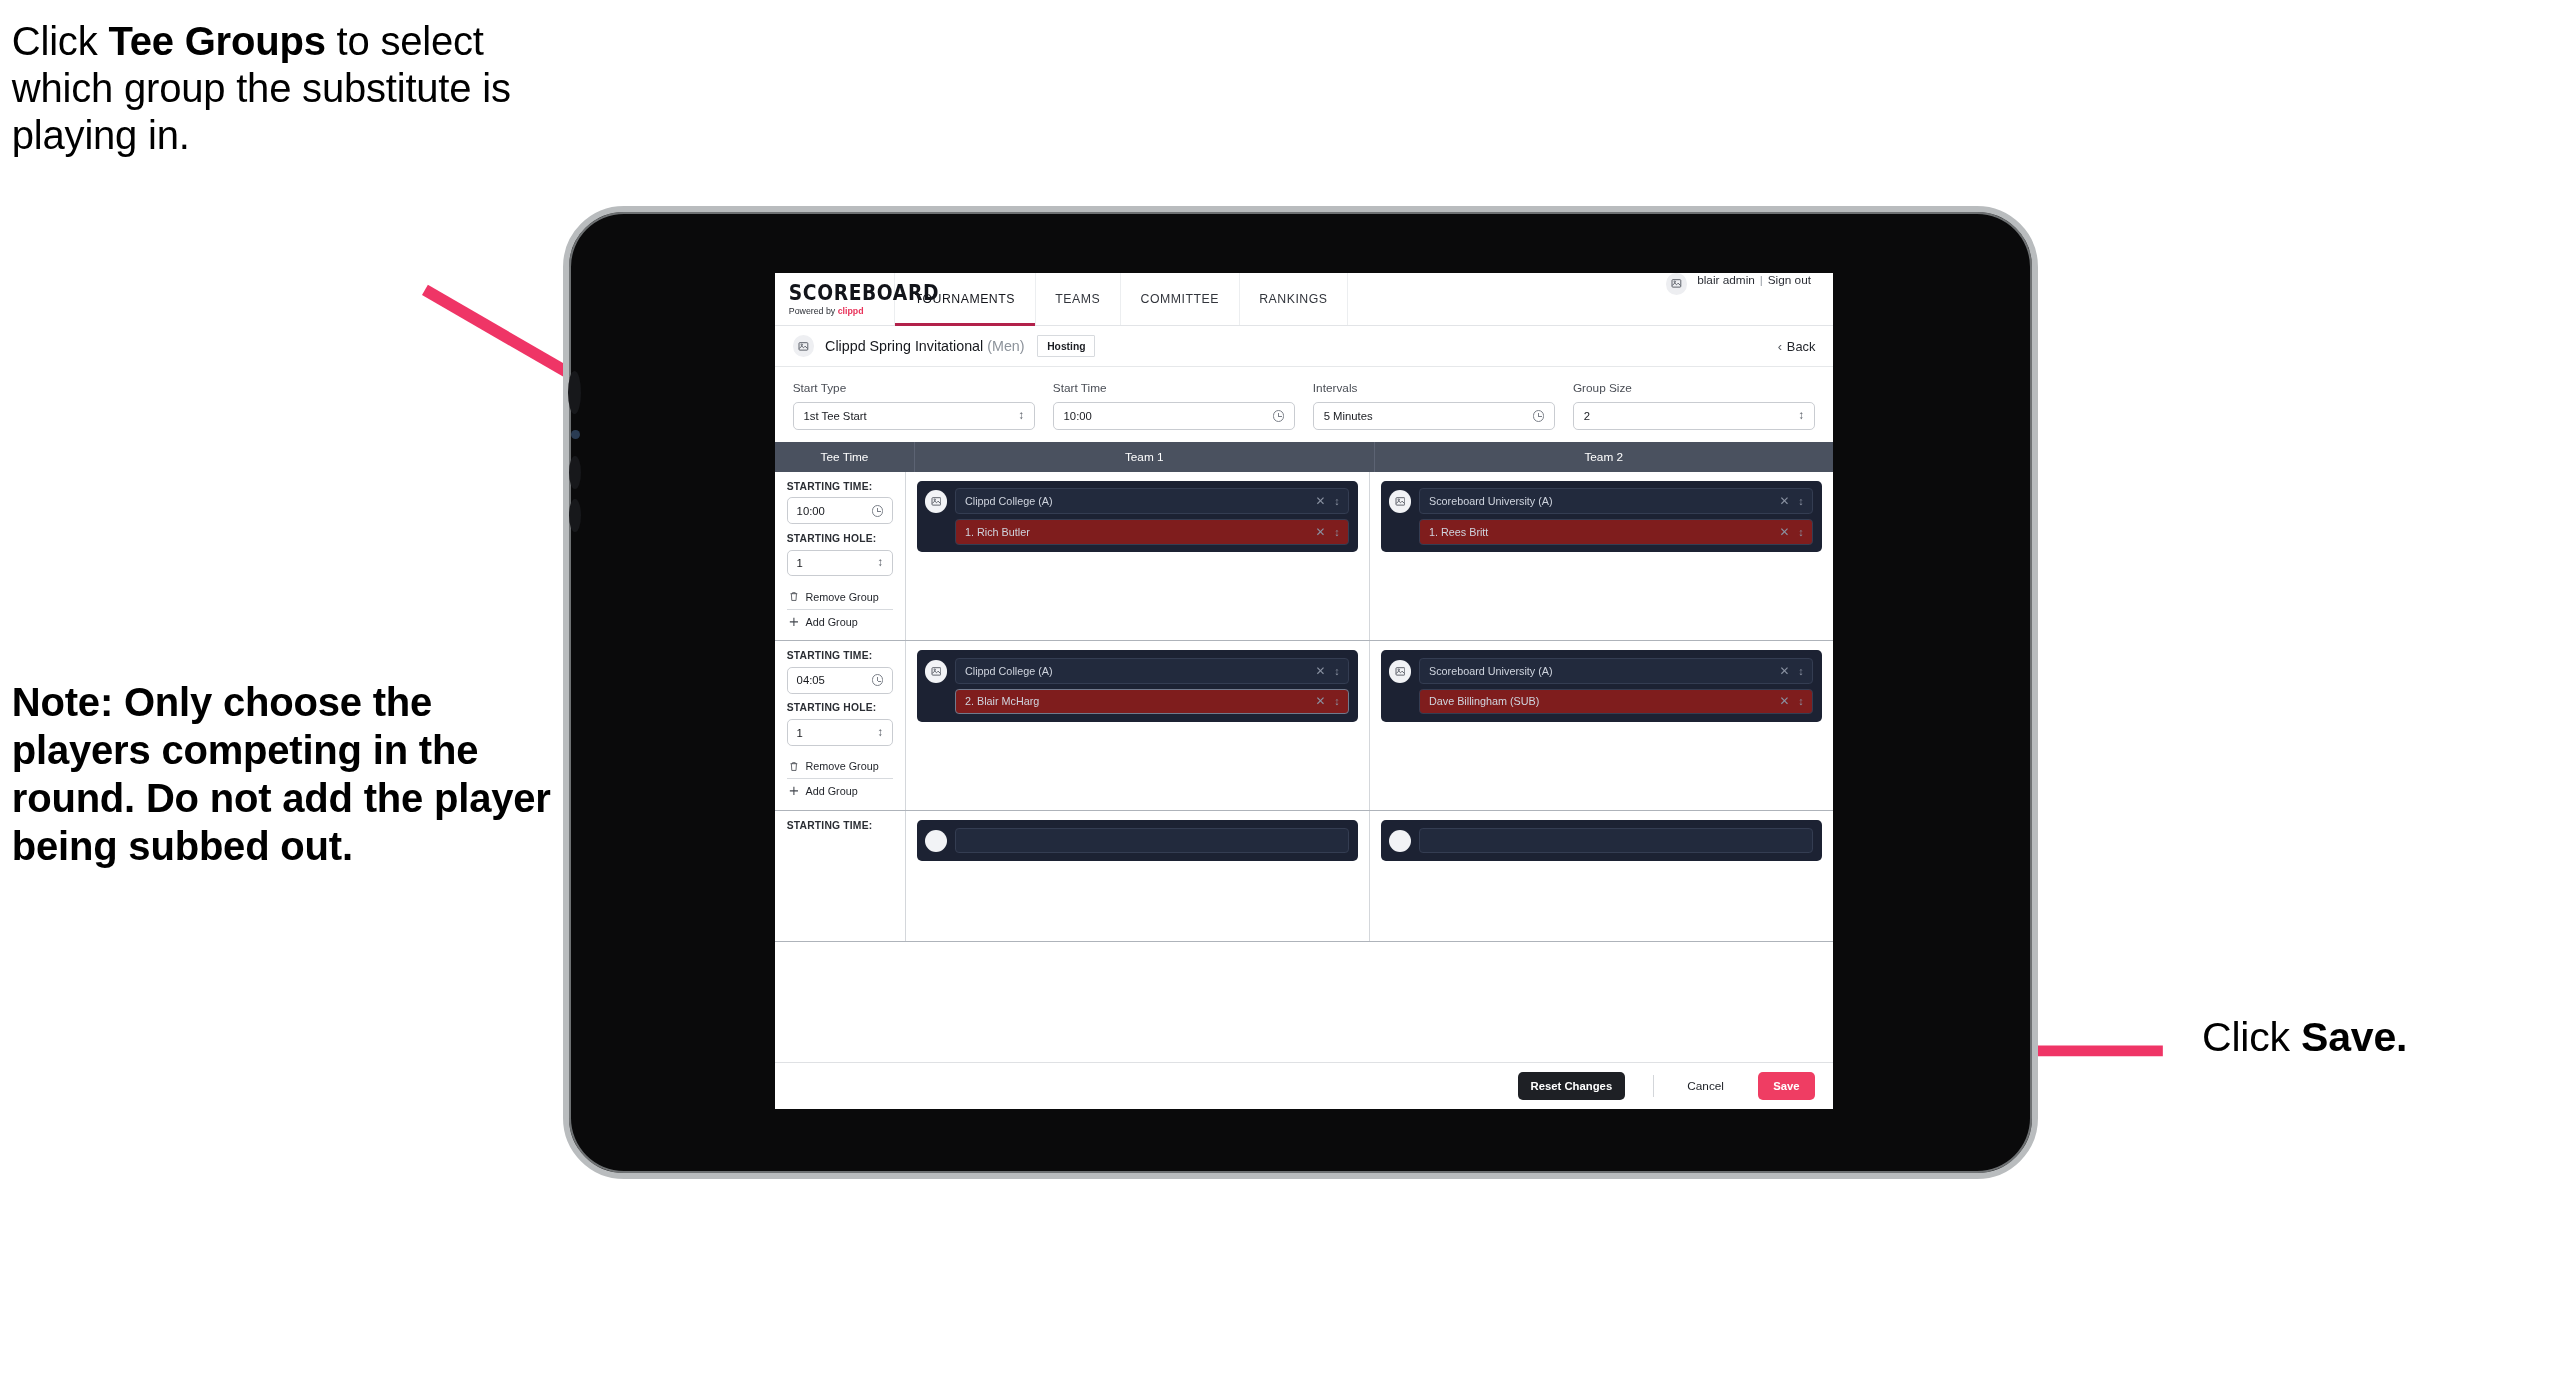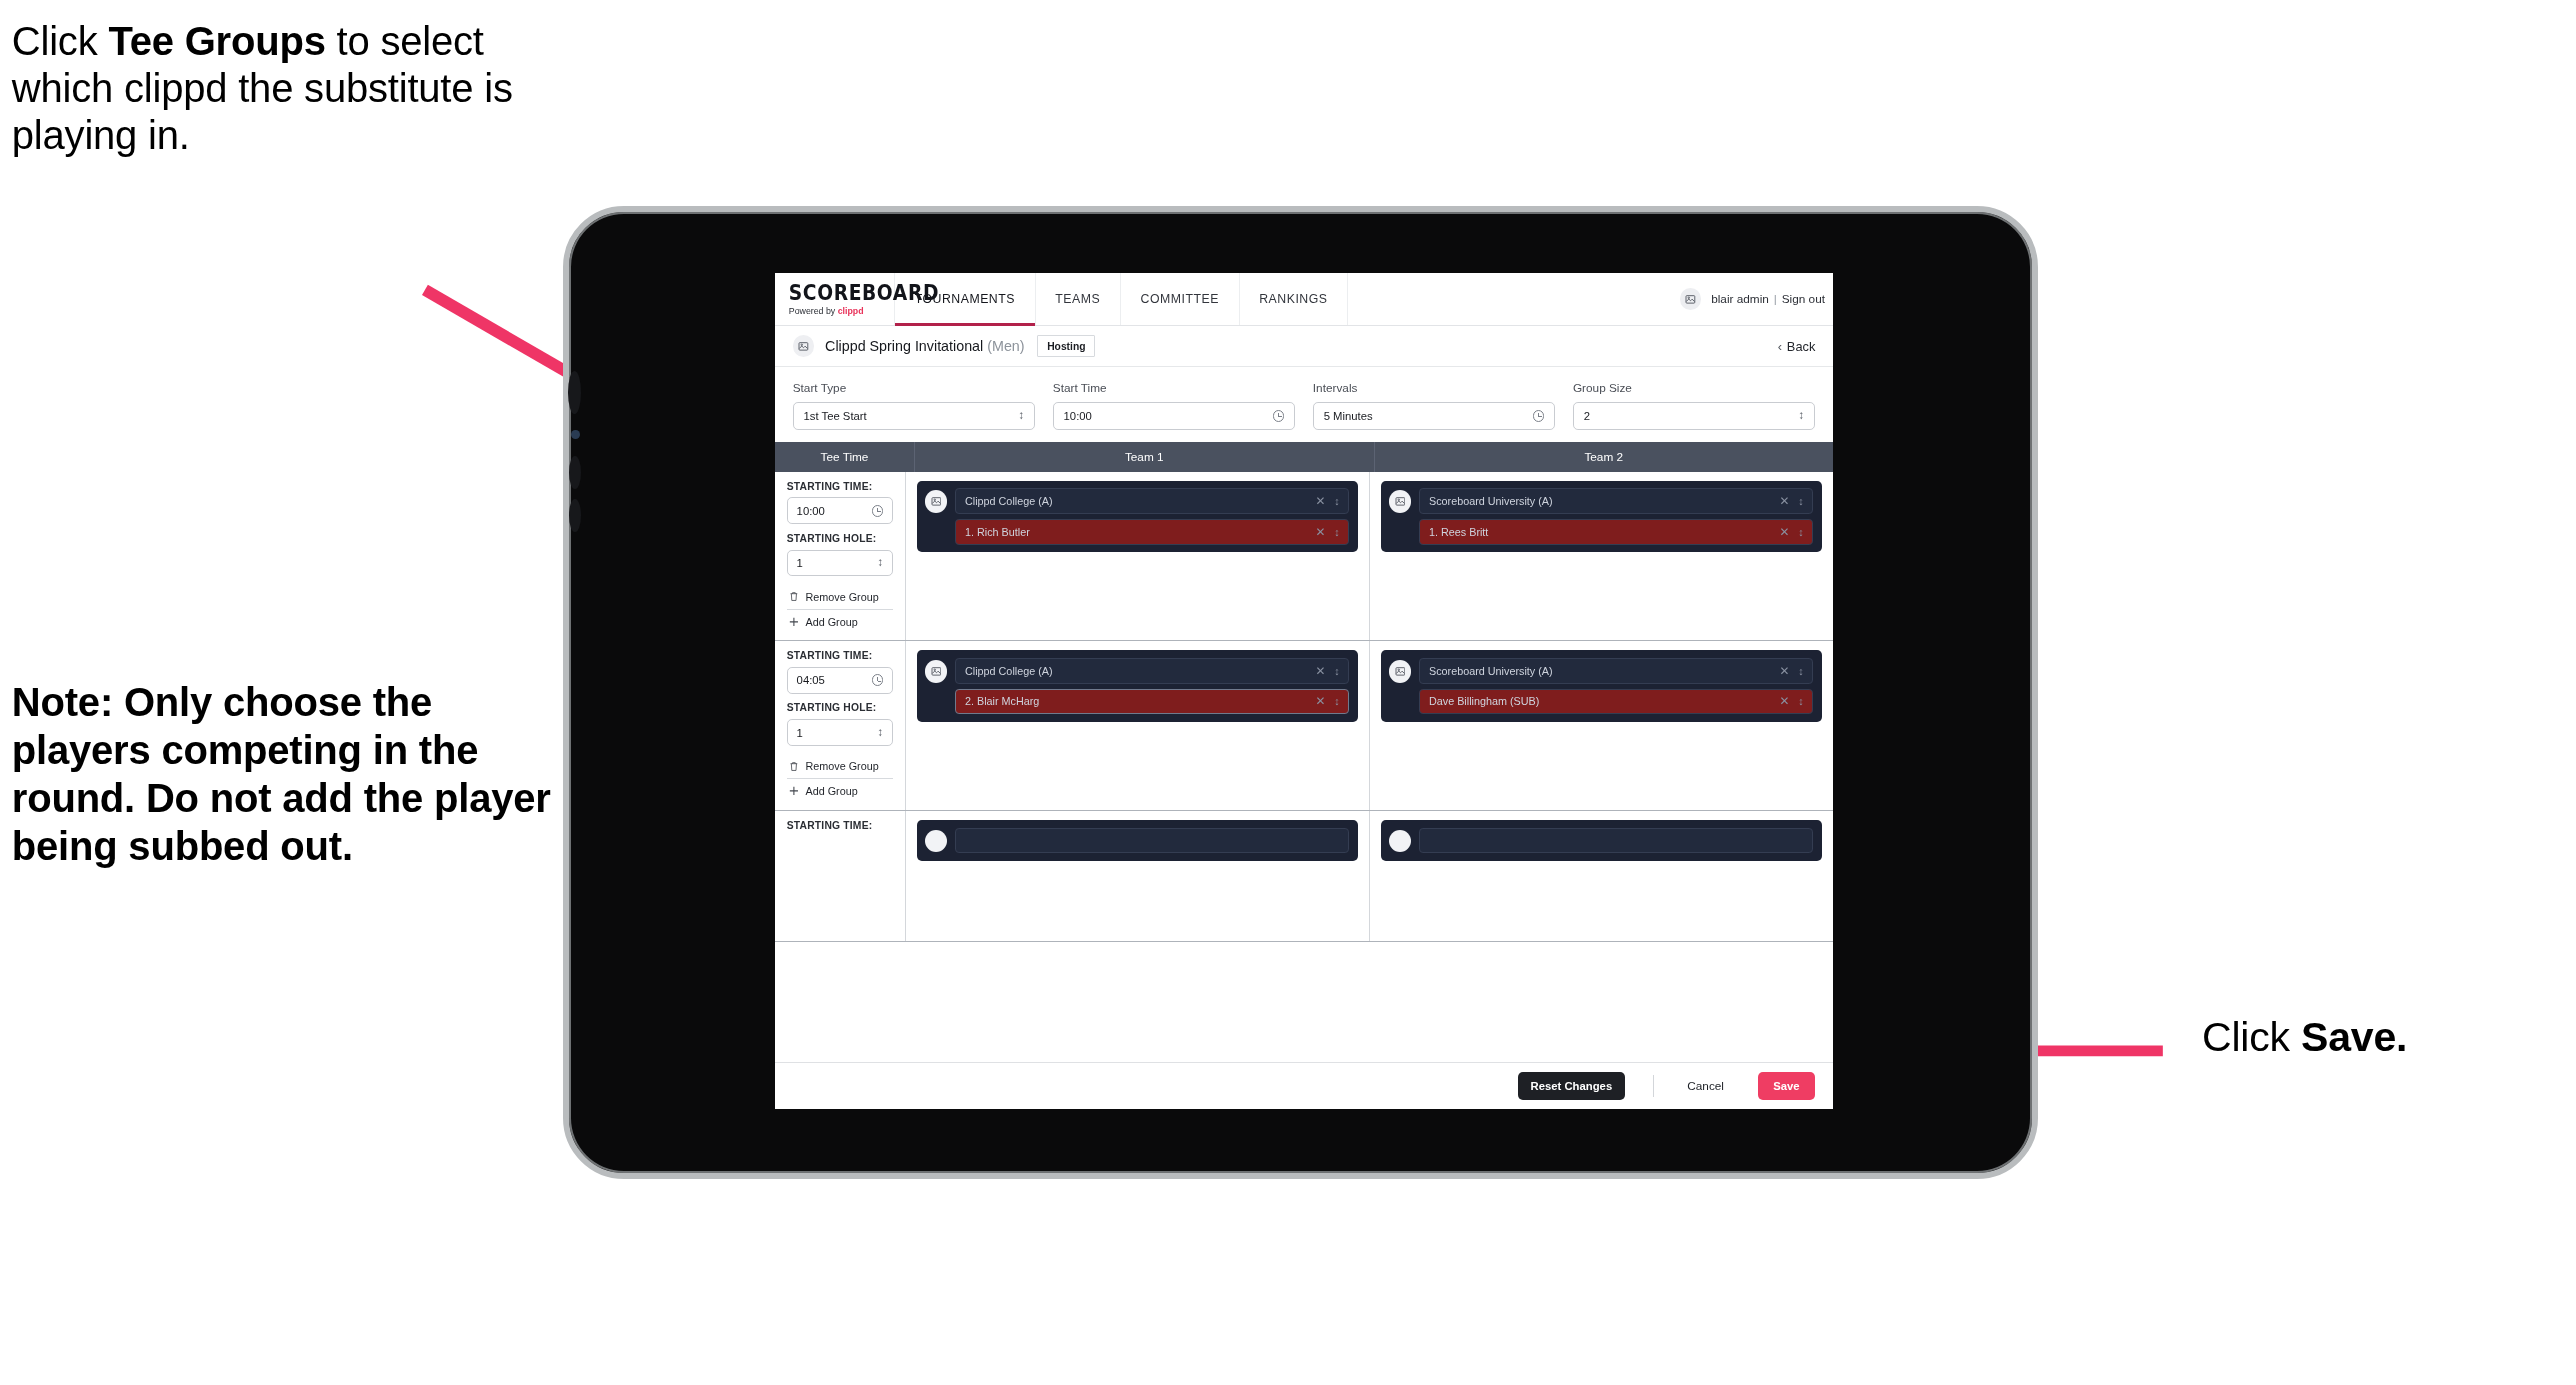--- a/index.html
+++ b/index.html
@@ -69,21 +69,21 @@
     display: flex; align-items: center; padding: 0 19.7px;
     font-size: 12.3px; color: #32353c; letter-spacing: 0.5px;
     border-right: 1px solid #eceef0; position: relative; cursor: pointer;
   }
   .navtab.active { color: #14161c; }
   .navtab.active::after {
     content: ""; position: absolute; left: 0; right: 0; bottom: -1px;
     height: 2.9px; background: #b2214a;
   }
 
-  .appbar-right { margin-left: auto; display: flex; align-items: center; padding-right: 8px; gap: 9.8px; }
+  .appbar-right { margin-left: auto; display: flex; align-items: flex-start; padding-right: 22px; gap: 9.8px; }
   .avatar {
     width: 21.6px; height: 21.6px; border-radius: 50%; background: #edeef1;
     display: flex; align-items: center; justify-content: center;
   }
   .appbar-user { font-size: 11.8px; color: #2c2f36; }
   .appbar-user .sep { color: #9aa0a8; margin: 0 4.9px; }
   .appbar-user .lnk { cursor: pointer; }
 
   
   .subbar {
@@ -188,21 +188,21 @@
     background: #ef3d63; color: #fff; font-size: 11.3px; font-weight: 600;
     border-radius: 4.9px; padding: 7.9px 15.7px; margin-left: 15.7px; cursor: pointer;
   }
 </style>
 </head>
 <body>
 
 <div id="root">
 
   <div class="anno" id="anno-top">
-    <span>Click </span><b>Tee Groups</b><span> to select which clippd the substitute is playing in.</span>
+    <span>Click </span><b>Tee Groups</b><span> to select which group the substitute is playing in.</span>
   </div>
 
   <div class="anno" id="anno-note">Note: Only choose the players competing in the round. Do not add the player being subbed out.</div>
 
   <div class="anno" id="anno-save">
     <span>Click </span><b>Save.</b>
   </div>
 
   <svg class="arrow-svg" viewBox="0 0 2620 1409">
     <defs>

